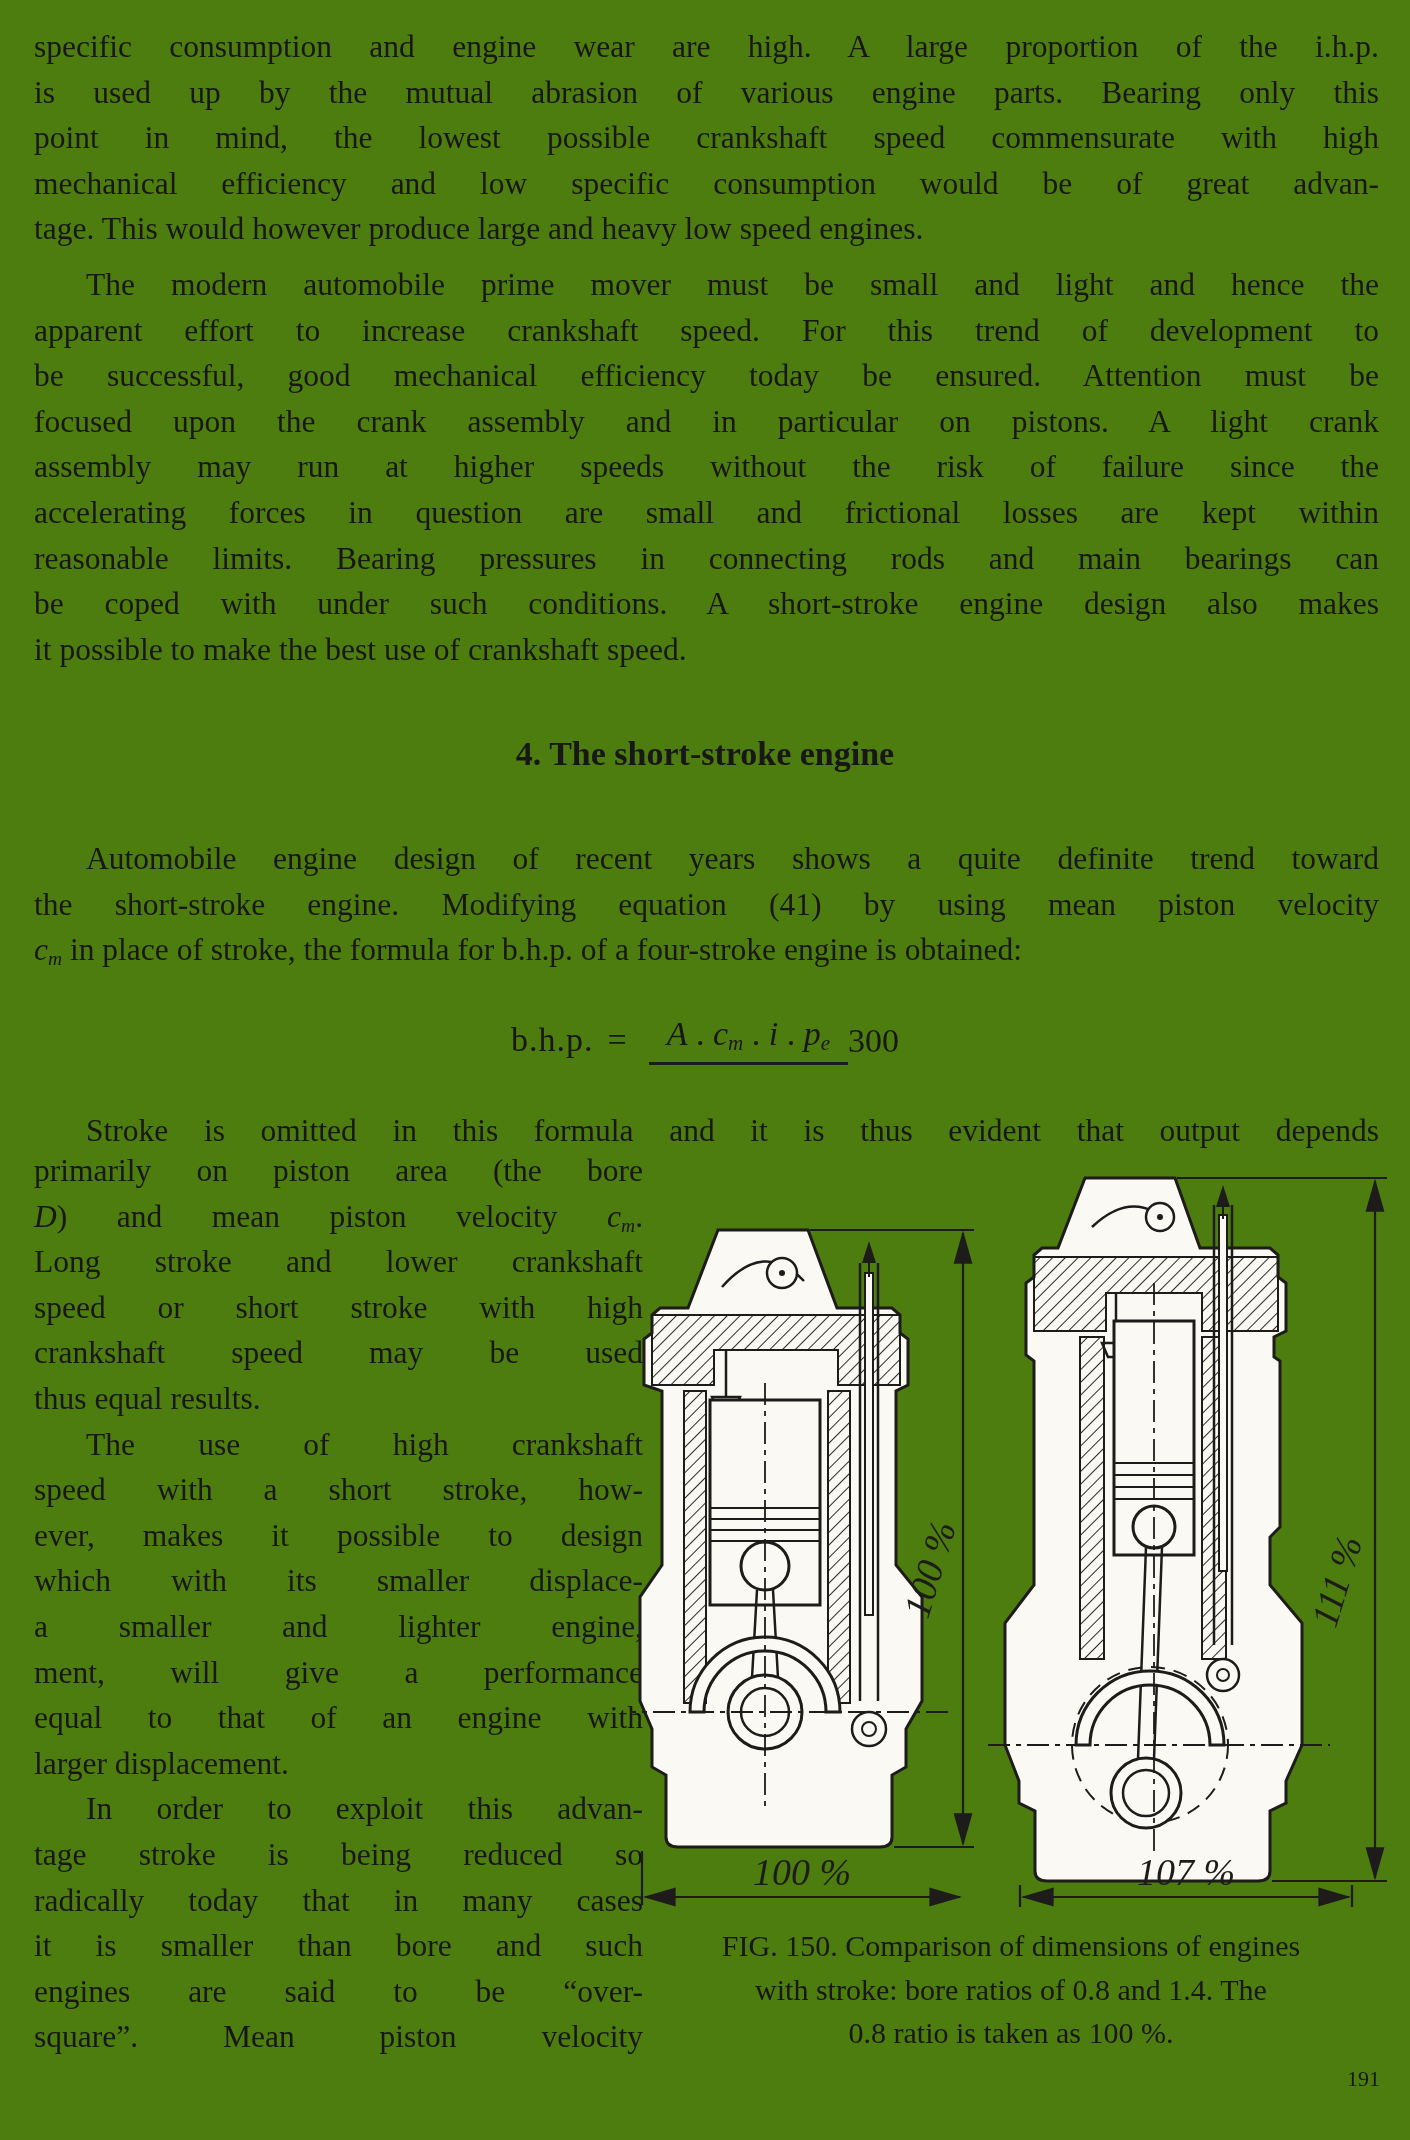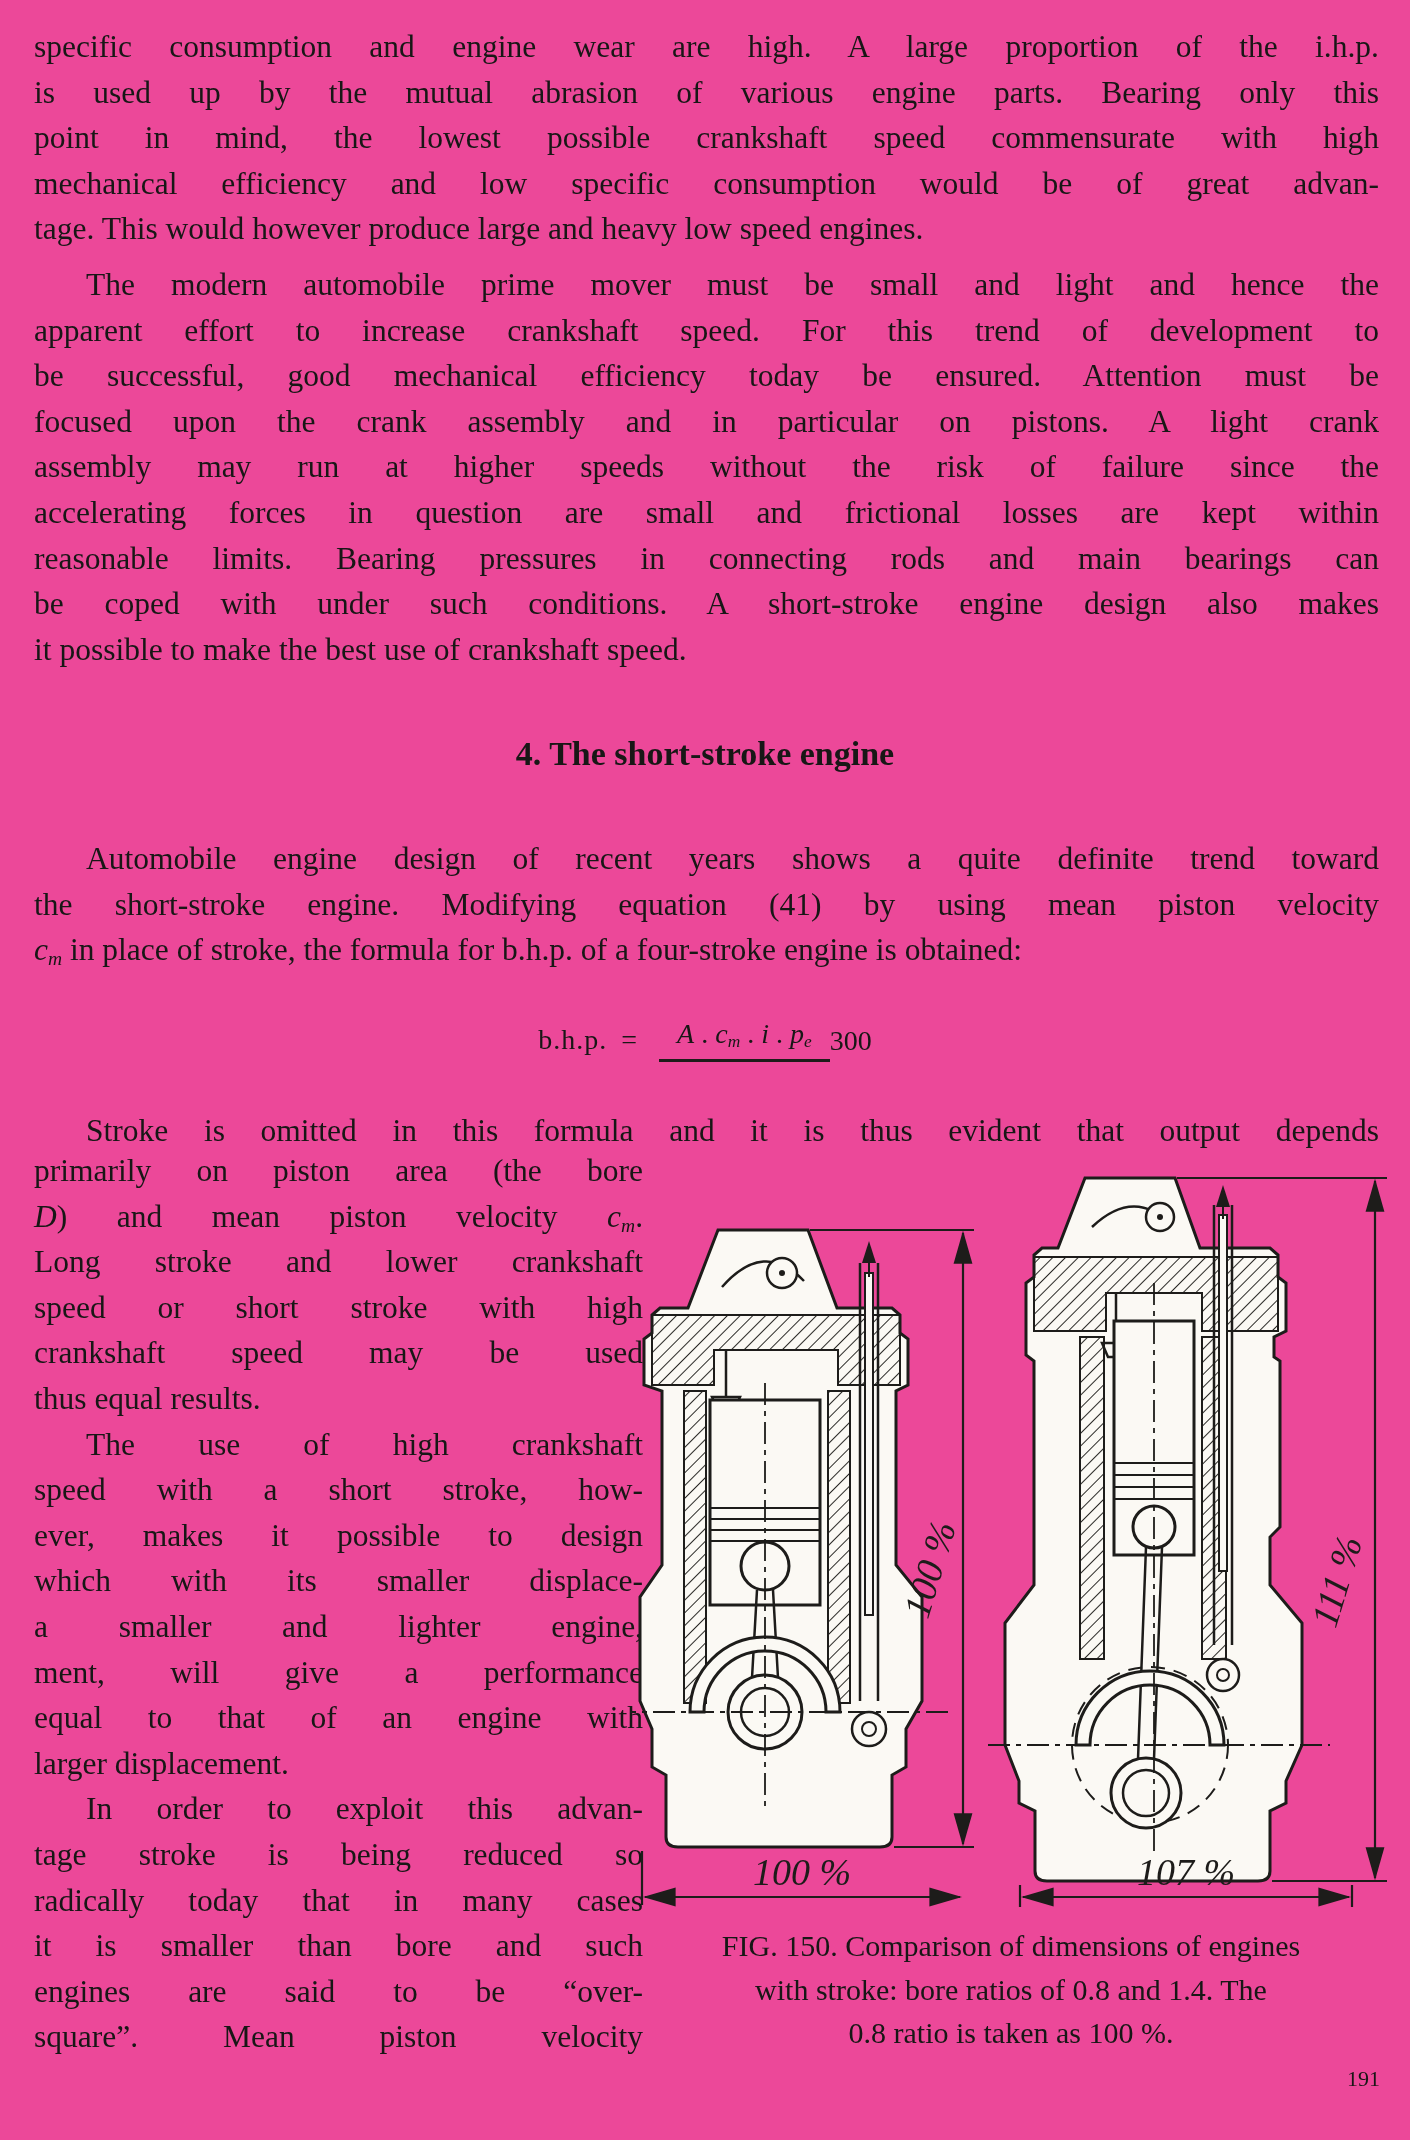--- a/index.html
+++ b/index.html
@@ -1,31 +1,31 @@
 <!DOCTYPE html>
 <html><head>
 <meta charset="utf-8">
 <style>
   html,body{margin:0;padding:0;background:#d8d6d0;}
   .page{
     position:relative;width:1410px;height:2140px;margin:0 auto;
-    background:#ec4899;color:#181716;overflow:hidden;
+    background:#4d7c0f;color:#181716;overflow:hidden;
     font-family:"Liberation Serif", serif;
   }
   .para{position:absolute;font-size:31.5px;line-height:45.6px;}
   .ln{text-align:justify;text-align-last:justify;white-space:nowrap;}
   .ln.last{text-align-last:left;}
   .ln.ctr{text-align:right;text-align-last:center;}
   .indent{text-indent:52px;}
   i, sub{font-style:italic;}
   sub{font-size:0.62em;vertical-align:-0.25em;line-height:0;}
   #heading{position:absolute;top:735px;left:0;width:1410px;text-align:center;
     font-weight:bold;font-size:34px;}
   #formula{position:absolute;top:975px;left:0;width:1410px;height:130px;
-    display:flex;justify-content:center;align-items:center;font-size:28px;}
+    display:flex;justify-content:center;align-items:center;font-size:34px;}
   #formula .lhs{margin-right:14px;letter-spacing:1px;}
   #formula .eq{margin-right:22px;}
   .frac{display:inline-flex;flex-direction:row;}
   .frac .num{padding:0 18px 9px 18px;border-bottom:3px solid #1d1c1a;}
   .frac .den{padding-top:7px;}
   #caption{position:absolute;top:1924px;left:640px;width:742px;
     font-size:30px;line-height:43.5px;text-align:center;}
   #page-number{position:absolute;top:2066px;left:1260px;width:120px;
     text-align:right;font-size:22px;}
   #figure{position:absolute;left:630px;top:1145px;width:780px;height:792px;}

